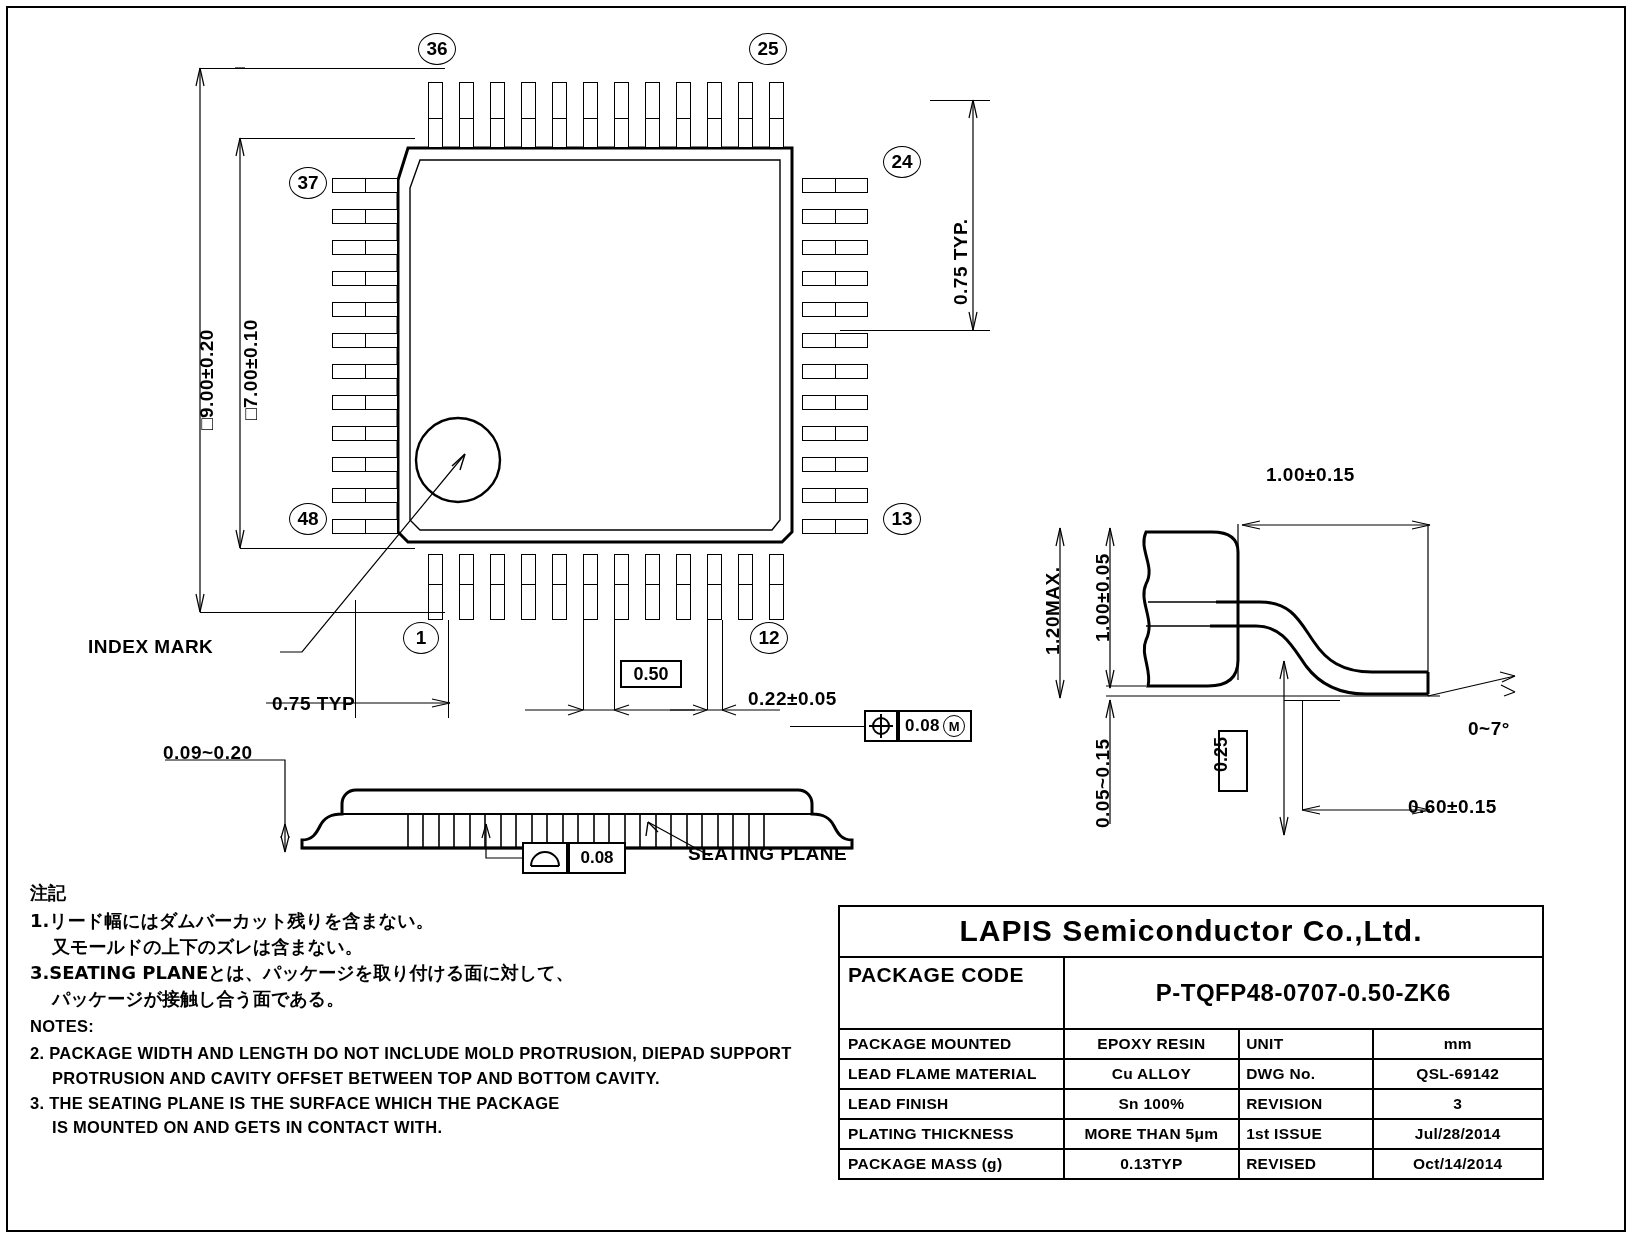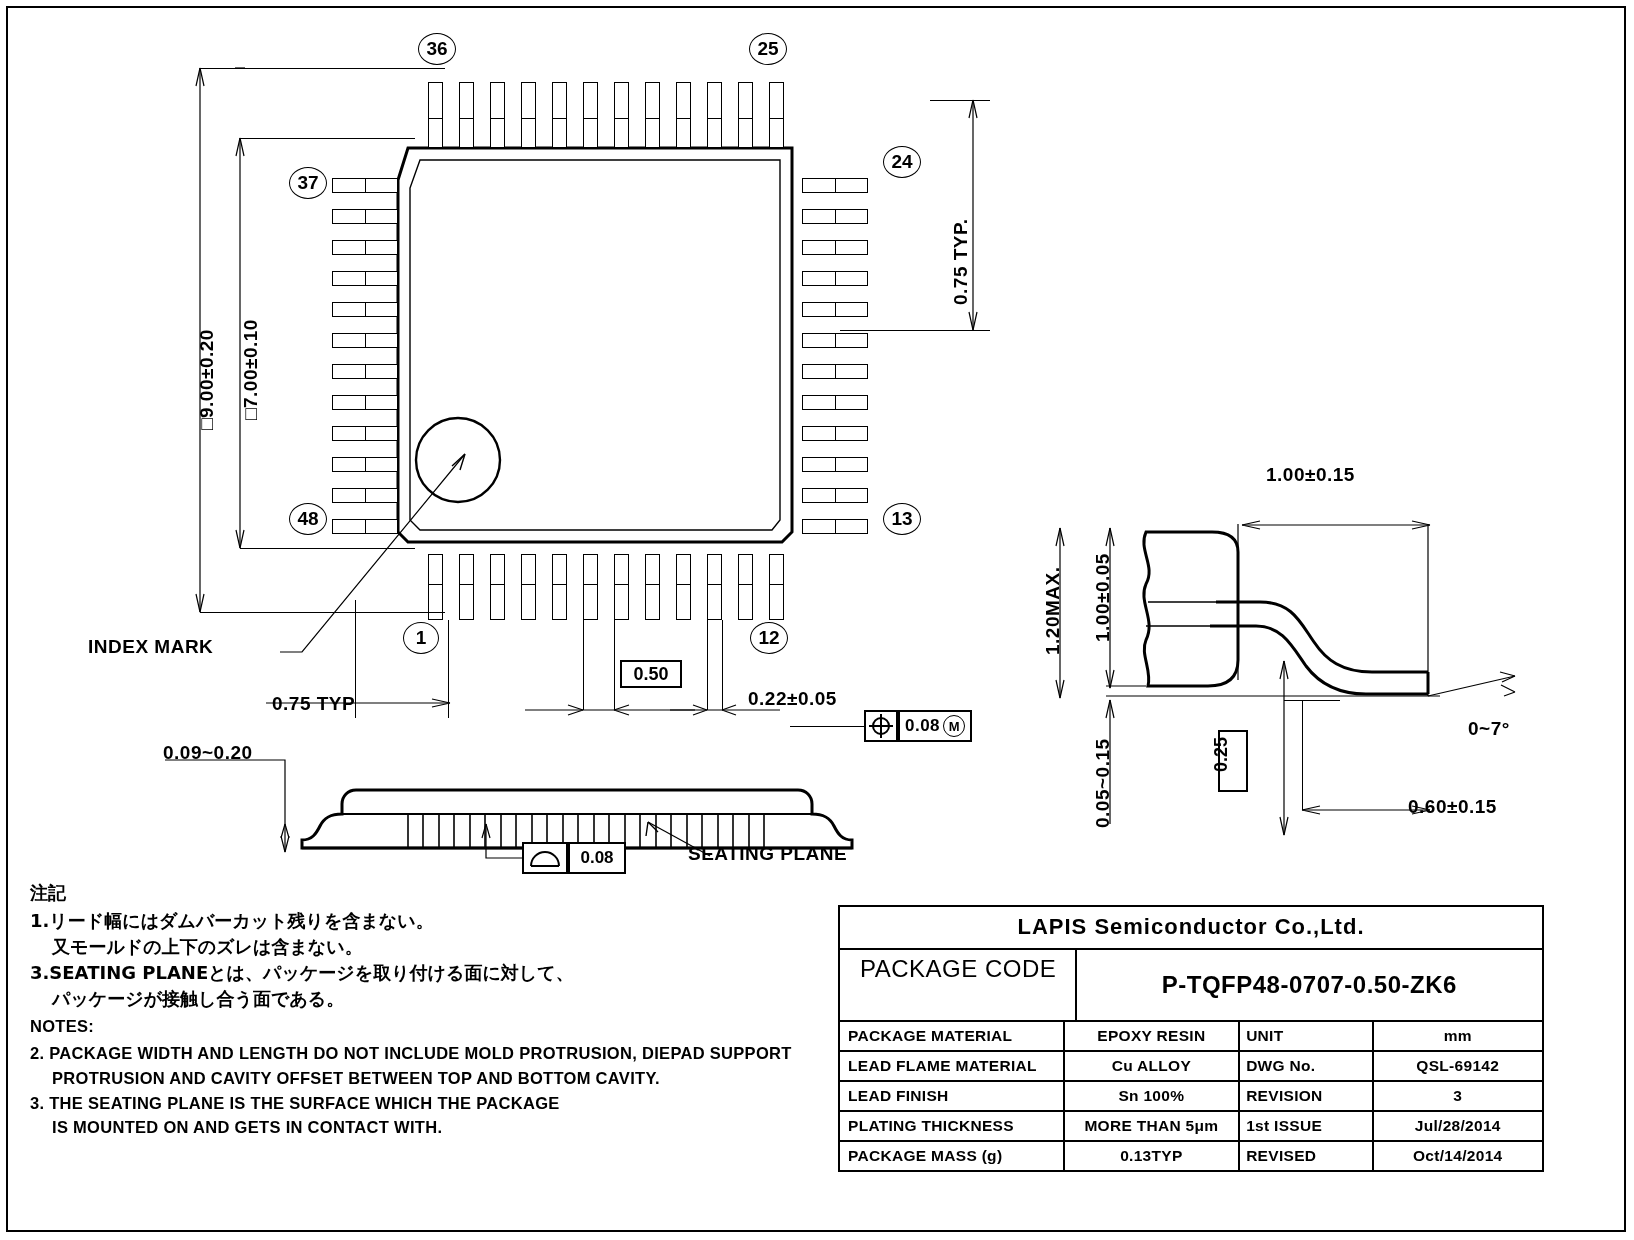--- a/index.html
+++ b/index.html
@@ -21,23 +21,23 @@
   .box{position:absolute;border:2px solid #000;box-sizing:border-box;background:#fff;}
   .pin{position:absolute;border:1.5px solid #000;box-sizing:border-box;background:#fff;}
   .pinball{
     position:absolute;border:1.5px solid #000;border-radius:50%;
     display:flex;align-items:center;justify-content:center;background:#fff;
     font-size:19px;font-weight:bold;font-family:"Liberation Sans",sans-serif;
   }
   .frame-box{position:absolute;border:2px solid #000;box-sizing:border-box;background:#fff;display:flex;align-items:center;justify-content:center;font-size:18px;font-weight:bold;}
   
   #titleblock{position:absolute;left:838px;top:905px;width:706px;border:2px solid #000;box-sizing:border-box;background:#fff;}
-  #tb-company{font-size:22px;font-weight:bold;text-align:center;padding:7px 0 8px;border-bottom:2px solid #000;letter-spacing:1px;}
+  #tb-company{font-size:30px;font-weight:bold;text-align:center;padding:7px 0 8px;border-bottom:2px solid #000;letter-spacing:1px;}
   #tb-pkgrow{display:flex;border-bottom:2px solid #000;}
-  #tb-pkgrow .k{width:32%;box-sizing:border-box;padding:5px 8px;font-size:24px;font-weight:normal;border-right:2px solid #000;letter-spacing:.5px;margin-left:12px;}
+  #tb-pkgrow .k{width:32%;box-sizing:border-box;padding:5px 8px;font-size:21px;font-weight:bold;border-right:2px solid #000;letter-spacing:.5px;}
   #tb-pkgrow .v{flex:1;text-align:center;padding:21px 8px;font-size:24px;font-weight:bold;letter-spacing:.5px;}
   .tb-row{display:flex;border-bottom:2px solid #000;}
   .tb-row:last-child{border-bottom:none;align-items:center;}
   .tb-row .c1{width:32%;box-sizing:border-box;padding:5px 8px;font-size:15.5px;font-weight:bold;border-right:2px solid #000;letter-spacing:.3px;}
   .tb-row .c2{width:25%;box-sizing:border-box;padding:5px 12px;font-size:15.5px;font-weight:bold;text-align:center;border-right:2px solid #000;letter-spacing:.3px;}
   .tb-row .c3{width:19%;box-sizing:border-box;padding:5px 6px;font-size:15.5px;font-weight:bold;border-right:2px solid #000;letter-spacing:.3px;}
   .tb-row .c4{flex:1;box-sizing:border-box;padding:5px 4px;font-size:15.5px;font-weight:bold;text-align:center;letter-spacing:.3px;}
   
   #notes{position:absolute;left:30px;top:880px;width:790px;}
   .nhead{font-size:18px;font-weight:bold;margin:0 0 2px 0;}
@@ -399,21 +399,21 @@
     <div class="en ind">IS MOUNTED ON AND GETS IN CONTACT WITH.</div>
   </div>
 
   <div id="titleblock">
     <div id="tb-company">LAPIS Semiconductor Co.,Ltd.</div>
     <div id="tb-pkgrow">
       <div class="k">PACKAGE CODE</div>
       <div class="v">P-TQFP48-0707-0.50-ZK6</div>
     </div>
     <div class="tb-row">
-      <div class="c1">PACKAGE MATERIAL</div>
+      <div class="c1">PACKAGE MOUNTED</div>
       <div class="c2">EPOXY RESIN</div>
       <div class="c3">UNIT</div>
       <div class="c4">mm</div>
     </div>
     <div class="tb-row">
       <div class="c1">LEAD FLAME MATERIAL</div>
       <div class="c2">Cu ALLOY</div>
       <div class="c3">DWG No.</div>
       <div class="c4">QSL-69142</div>
     </div>

